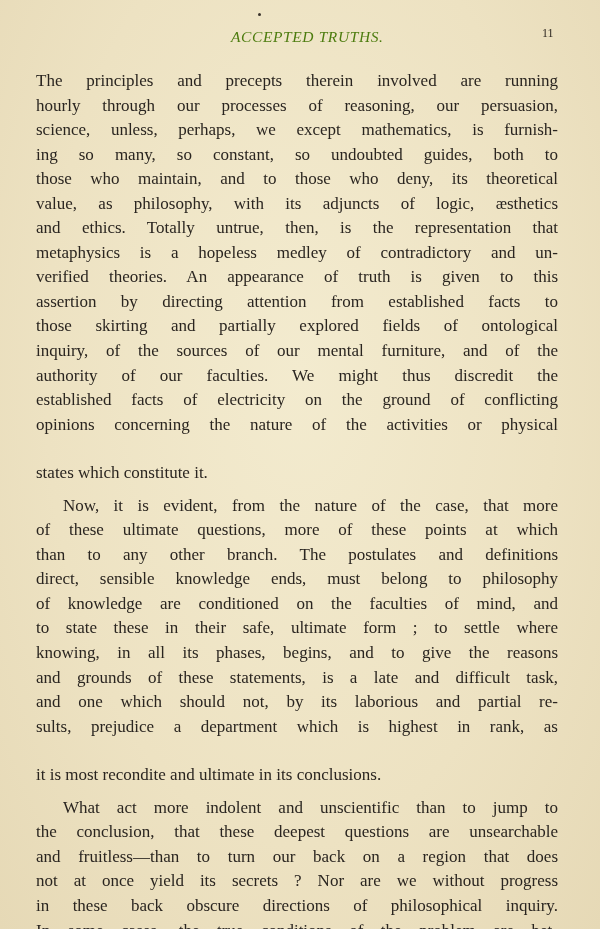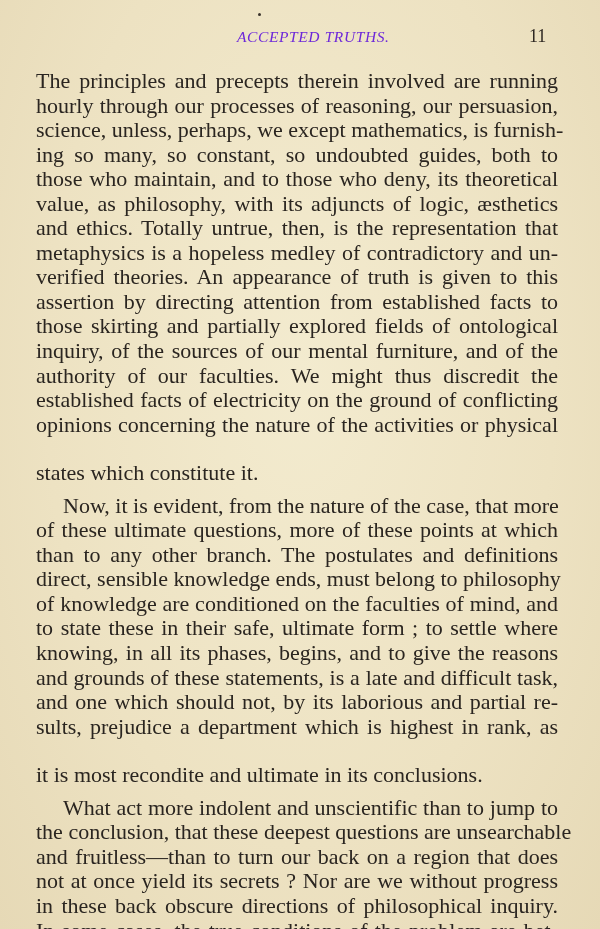--- a/index.html
+++ b/index.html
@@ -27,45 +27,45 @@
       left: 258px;
       top: 13px;
       width: 3px;
       height: 3px;
       border-radius: 50%;
       background: #3a332b;
     }
     .running-head {
       position: absolute;
       top: 28px;
-      left: 237px;
+      left: 231px;
       font-style: italic;
       font-size: 15.5px;
       letter-spacing: 0.6px;
-      color: #6d28d9;
+      color: #4d7c0f;
       text-align: center;
     }
     .page-number {
       position: absolute;
       top: 26px;
-      left: 529px;
-      font-size: 18px;
+      left: 542px;
+      font-size: 12px;
       color: #2e2822;
     }
     .body-text {
       position: absolute;
       left: 36px;
       top: 69px;
       width: 522px;
     }
     .line {
       display: block;
       height: 24.55px;
       line-height: 24.55px;
-      font-size: 22px;
+      font-size: 17px;
       white-space: nowrap;
       text-align: justify;
       text-align-last: justify;
     }
     .line.last {
       text-align-last: left;
       margin-top: 24px;
     }
     .line.indent {
       padding-left: 27px;

